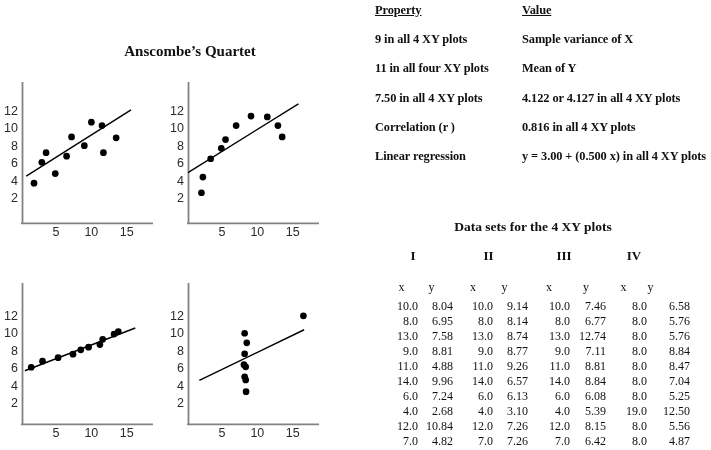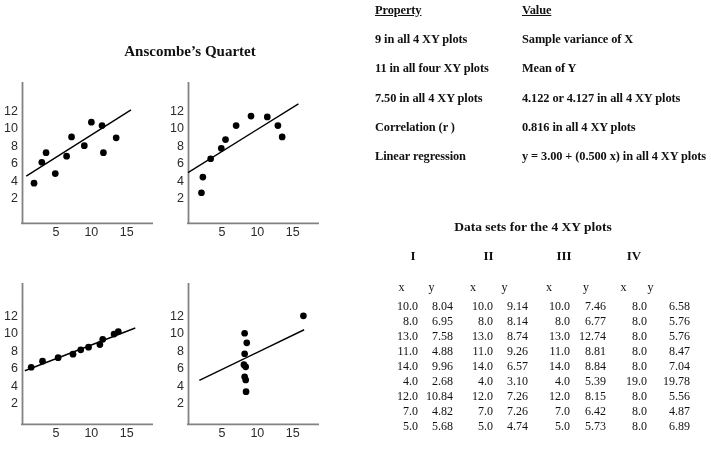--- a/index.html
+++ b/index.html
@@ -221,48 +221,68 @@
             <td>13.0</td>
             <td>7.58</td>
             <td>13.0</td>
             <td>8.74</td>
             <td>13.0</td>
             <td>12.74</td>
             <td>8.0</td>
             <td>5.76</td>
           </tr>
           <tr>
+            <td>9.0</td>
+            <td>8.81</td>
+            <td>9.0</td>
+            <td>8.77</td>
+            <td>9.0</td>
+            <td>7.11</td>
+            <td>8.0</td>
+            <td>8.84</td>
+          </tr>
+          <tr>
             <td>11.0</td>
             <td>4.88</td>
             <td>11.0</td>
             <td>9.26</td>
             <td>11.0</td>
             <td>8.81</td>
             <td>8.0</td>
             <td>8.47</td>
           </tr>
           <tr>
             <td>14.0</td>
             <td>9.96</td>
             <td>14.0</td>
             <td>6.57</td>
             <td>14.0</td>
             <td>8.84</td>
             <td>8.0</td>
             <td>7.04</td>
+          </tr>
+          <tr>
+            <td>6.0</td>
+            <td>7.24</td>
+            <td>6.0</td>
+            <td>6.13</td>
+            <td>6.0</td>
+            <td>6.08</td>
+            <td>8.0</td>
+            <td>5.25</td>
           </tr>
           <tr>
             <td>4.0</td>
             <td>2.68</td>
             <td>4.0</td>
             <td>3.10</td>
             <td>4.0</td>
             <td>5.39</td>
             <td>19.0</td>
-            <td>19.78</td>
+            <td>12.50</td>
           </tr>
           <tr>
             <td>12.0</td>
             <td>10.84</td>
             <td>12.0</td>
             <td>7.26</td>
             <td>12.0</td>
             <td>8.15</td>
             <td>8.0</td>
             <td>5.56</td>

